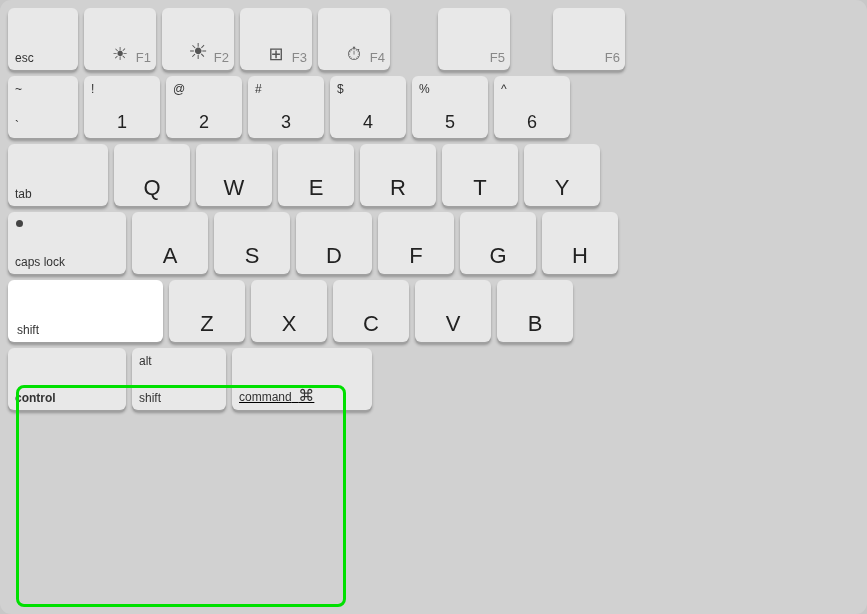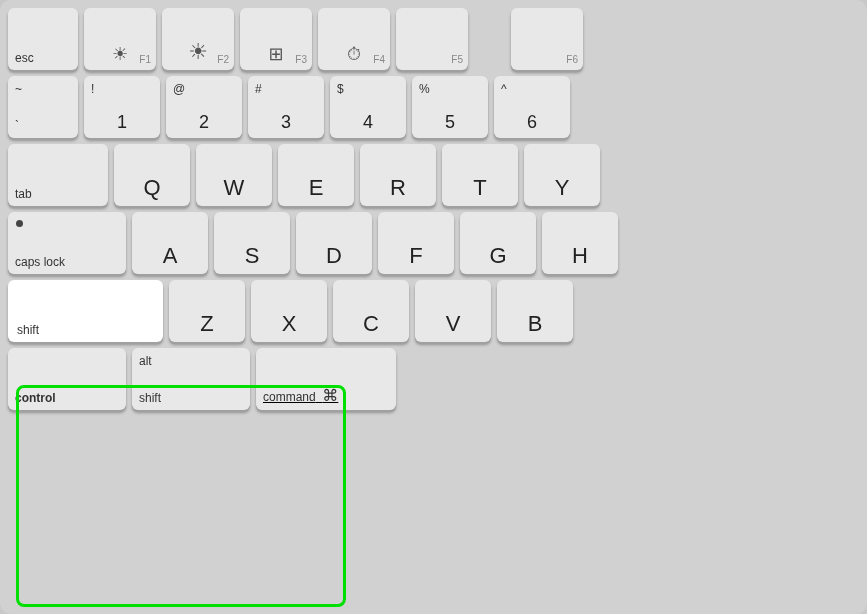--- a/index.html
+++ b/index.html
@@ -59,53 +59,53 @@
 
     .key .main-label {
       font-size: 22px;
       color: #222;
       font-weight: 400;
       text-align: center;
       width: 100%;
     }
 
     .key .fn-label {
-      font-size: 10px;
+      font-size: 13px;
       color: #888;
       position: absolute;
       bottom: 5px;
       right: 5px;
     }
 
     
     .key-esc { width: 70px; }
     .key-f1 { width: 72px; }
     .key-f2 { width: 72px; }
     .key-f3 { width: 72px; }
     .key-f4 { width: 72px; }
-    .key-f5 { width: 72px; }
+    .key-f5 { width: 72px; margin-left: 42px; }
     .key-f6 { width: 72px; margin-left: 37px; }
 
     
     .key-tilde { width: 70px; }
     .key-num { width: 76px; }
 
     
     .key-tab { width: 100px; }
     .key-letter { width: 76px; }
 
     
     .key-caps { width: 118px; }
 
     
     .key-shift-left { width: 155px; }
 
     
     .key-control { width: 118px; font-weight: bold; }
-    .key-alt { width: 118px; }
+    .key-alt { width: 94px; }
     .key-command { width: 140px; text-decoration: underline; }
 
     
     .highlight-box {
       position: absolute;
       border: 3px solid #00e000;
       border-radius: 8px;
       pointer-events: none;
       z-index: 10;
     }

